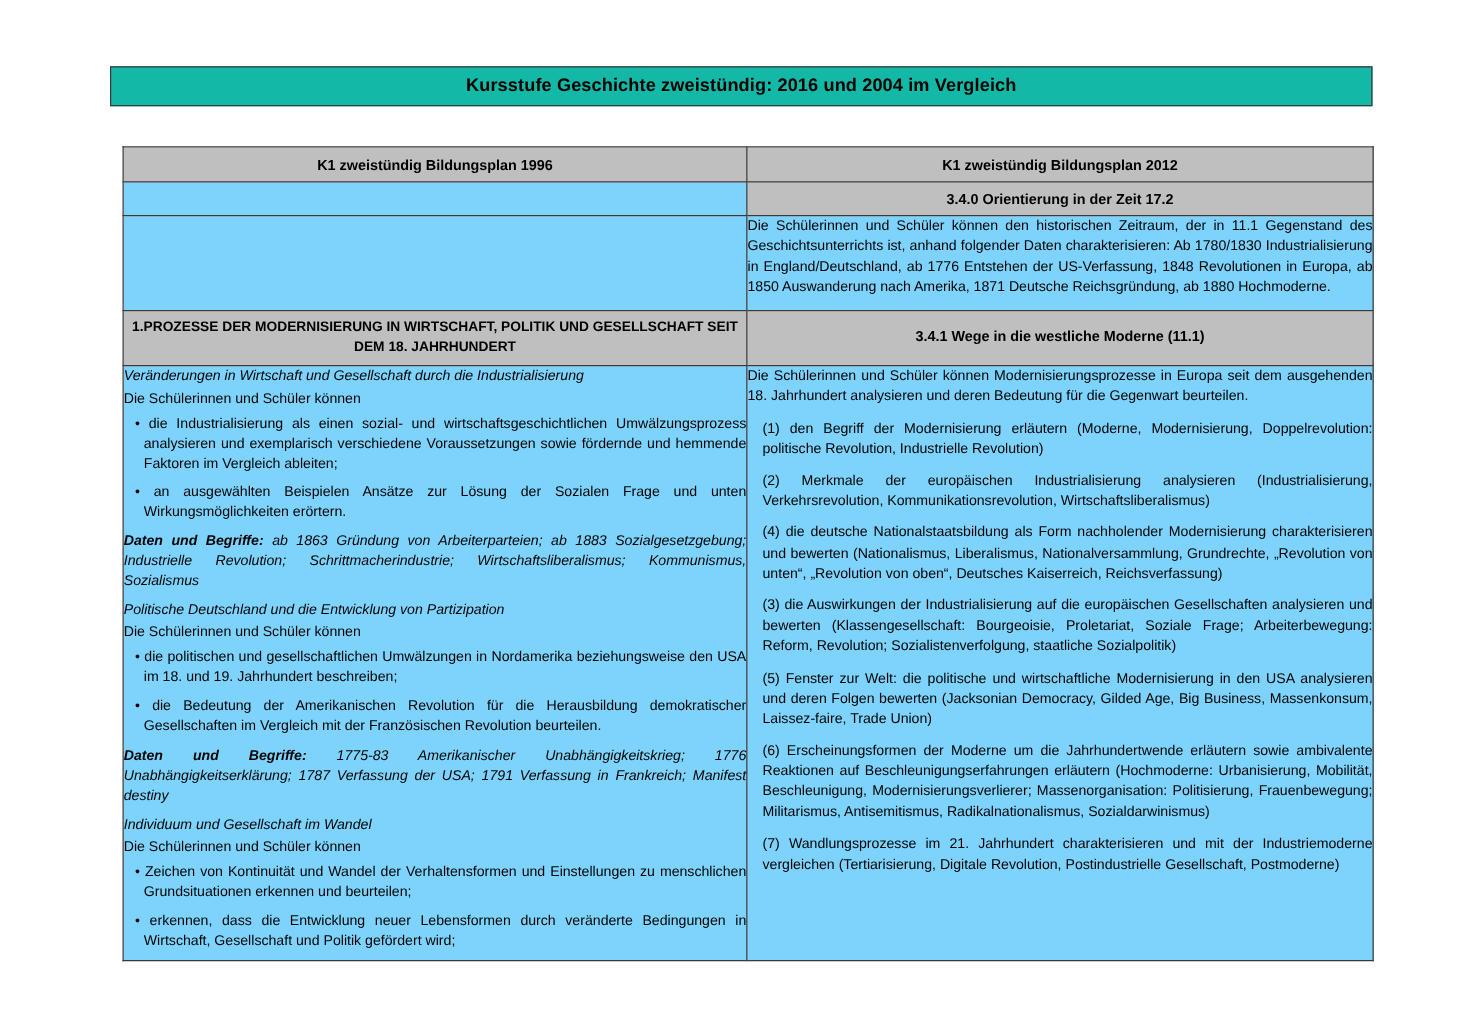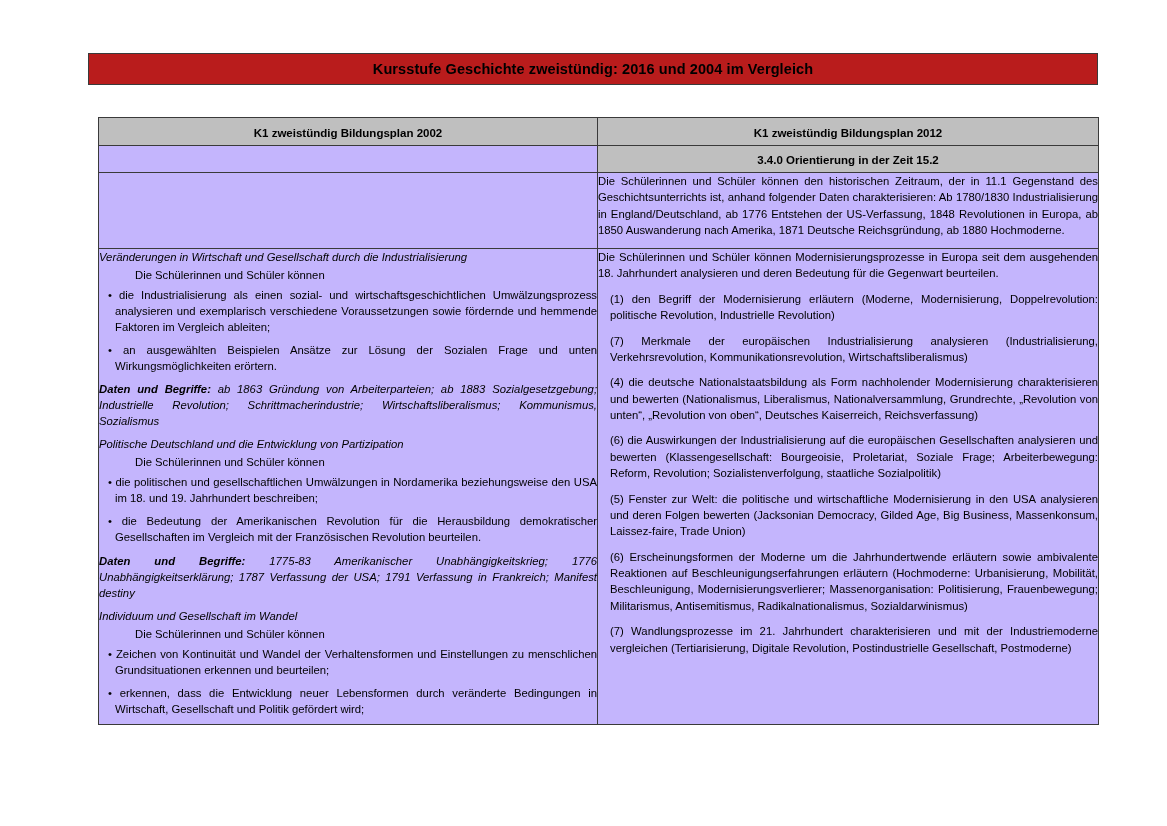--- a/index.html
+++ b/index.html
@@ -20,21 +20,21 @@
     height: 826px;
   }
   
   .title-banner {
     position: absolute;
     left: 88px;
     top: 53px;
     width: 1010px;
     height: 32px;
     box-sizing: border-box;
-    background: #b91c1c;
+    background: #14b8a6;
     border: 1.5px solid #3a3a3a;
     display: flex;
     align-items: center;
     justify-content: center;
   }
   .title-banner .title-text {
     font-size: 14.5px;
     font-weight: bold;
     letter-spacing: 0.1px;
   }
@@ -55,21 +55,21 @@
   .col-left  { width: 499px; }
   .col-right { width: 501px; }
 
   .cell-pad {
     padding: 6px 8px 8px 8px;
   }
   .cell-shaded {
     background: #bfbfbf;
   }
   .cell-white {
-    background: #c4b5fd;
+    background: #7dd3fc;
   }
 
   
   .hdr-cell {
     height: 27px;
     text-align: center;
     vertical-align: middle !important;
   }
   .hdr-cell .hdr-text {
     font-size: 11.5px;
@@ -112,21 +112,20 @@
     font-size: 11.3px;
     font-weight: normal;
     font-style: italic;
     line-height: 1.42;
     margin: 0 0 2px 0;
   }
   .lead {
     font-size: 11.3px;
     line-height: 1.42;
     margin: 0 0 4px 0;
-    padding-left: 36px;
   }
   .bullet {
     font-size: 11.3px;
     line-height: 1.42;
     margin: 0 0 7px 0;
     padding-left: 16px;
     text-indent: -7px;
     text-align: justify;
   }
   .bullet .dot { font-size: 11.3px; }
@@ -165,43 +164,51 @@
 
   <table class="cmp-table">
     <colgroup>
       <col class="col-left">
       <col class="col-right">
     </colgroup>
     <tbody>
 
       <tr>
         <td class="hdr-cell cell-shaded">
-          <span class="hdr-text">K1 zweistündig Bildungsplan 2002</span>
+          <span class="hdr-text">K1 zweistündig Bildungsplan 1996</span>
         </td>
         <td class="hdr-cell cell-shaded">
           <span class="hdr-text">K1 zweistündig Bildungsplan 2012</span>
         </td>
       </tr>
 
       <tr>
         <td class="sub-cell cell-white">
           <span class="sub-text"></span>
         </td>
         <td class="sub-cell cell-shaded">
-          <span class="sub-text">3.4.0 Orientierung in der Zeit 15.2</span>
+          <span class="sub-text">3.4.0 Orientierung in der Zeit 17.2</span>
         </td>
       </tr>
 
       <tr>
         <td class="cell-white" style="height:75px;"></td>
         <td class="cell-white cell-pad">
           <p class="intro-para">Die Schülerinnen und Schüler können den historischen Zeitraum, der in 11.1 Gegenstand des Geschichtsunterrichts ist, anhand folgender Daten charakterisieren: Ab 1780/1830 Industrialisierung in England/Deutschland, ab 1776 Entstehen der US-Verfassung, 1848 Revolutionen in Europa, ab 1850 Auswanderung nach Amerika, 1871 Deutsche Reichsgründung, ab 1880 Hochmoderne.</p>
         </td>
       </tr>
 
+      <tr>
+        <td class="band-cell cell-shaded">
+          <span class="band-text">1.PROZESSE DER MODERNISIERUNG IN WIRTSCHAFT, POLITIK UND GESELLSCHAFT SEIT DEM 18. JAHRHUNDERT</span>
+        </td>
+        <td class="band-cell cell-shaded right">
+          <span class="band-text">3.4.1 Wege in die westliche Moderne (11.1)</span>
+        </td>
+      </tr>
 
       <tr>
 
         <td class="body-cell cell-white cell-pad">
 
           <p class="sub-title">Veränderungen in Wirtschaft und Gesellschaft durch die Industrialisierung</p>
           <p class="lead">Die Schülerinnen und Schüler können</p>
           <p class="bullet"><span class="dot">•</span>&nbsp;<span>die Industrialisierung als einen sozial- und wirtschaftsgeschichtlichen Umwälzungsprozess analysieren und exemplarisch verschiedene Voraussetzungen sowie fördernde und hemmende Faktoren im Vergleich ableiten;</span></p>
           <p class="bullet"><span class="dot">•</span>&nbsp;<span>an ausgewählten Beispielen Ansätze zur Lösung der Sozialen Frage und unten Wirkungsmöglichkeiten erörtern.</span></p>
           <p class="daten"><span class="lbl">Daten und Begriffe:</span> <span>ab 1863 Gründung von Arbeiterparteien; ab 1883 Sozialgesetzgebung; Industrielle Revolution; Schrittmacherindustrie; Wirtschaftsliberalismus; Kommunismus, Sozialismus</span></p>
@@ -215,23 +222,23 @@
           <p class="sub-title">Individuum und Gesellschaft im Wandel</p>
           <p class="lead">Die Schülerinnen und Schüler können</p>
           <p class="bullet"><span class="dot">•</span>&nbsp;<span>Zeichen von Kontinuität und Wandel der Verhaltensformen und Einstellungen zu menschlichen Grundsituationen erkennen und beurteilen;</span></p>
           <p class="bullet"><span class="dot">•</span>&nbsp;<span>erkennen, dass die Entwicklung neuer Lebensformen durch veränderte Bedingungen in Wirtschaft, Gesellschaft und Politik gefördert wird;</span></p>
 
         </td>
 
         <td class="body-cell cell-white cell-pad">
           <p class="intro-para">Die Schülerinnen und Schüler können Modernisierungsprozesse in Europa seit dem ausgehenden 18. Jahrhundert analysieren und deren Bedeutung für die Gegenwart beurteilen.</p>
           <p class="numitem">(1) den Begriff der Modernisierung erläutern (Moderne, Modernisierung, Doppelrevolution: politische Revolution, Industrielle Revolution)</p>
-          <p class="numitem">(7) Merkmale der europäischen Industrialisierung analysieren (Industrialisierung, Verkehrsrevolution, Kommunikationsrevolution, Wirtschaftsliberalismus)</p>
+          <p class="numitem">(2) Merkmale der europäischen Industrialisierung analysieren (Industrialisierung, Verkehrsrevolution, Kommunikationsrevolution, Wirtschaftsliberalismus)</p>
           <p class="numitem">(4) die deutsche Nationalstaatsbildung als Form nachholender Modernisierung charakterisieren und bewerten (Nationalismus, Liberalismus, Nationalversammlung, Grundrechte, „Revolution von unten“, „Revolution von oben“, Deutsches Kaiserreich, Reichsverfassung)</p>
-          <p class="numitem">(6) die Auswirkungen der Industrialisierung auf die europäischen Gesellschaften analysieren und bewerten (Klassengesellschaft: Bourgeoisie, Proletariat, Soziale Frage; Arbeiterbewegung: Reform, Revolution; Sozialistenverfolgung, staatliche Sozialpolitik)</p>
+          <p class="numitem">(3) die Auswirkungen der Industrialisierung auf die europäischen Gesellschaften analysieren und bewerten (Klassengesellschaft: Bourgeoisie, Proletariat, Soziale Frage; Arbeiterbewegung: Reform, Revolution; Sozialistenverfolgung, staatliche Sozialpolitik)</p>
           <p class="numitem">(5) Fenster zur Welt: die politische und wirtschaftliche Modernisierung in den USA analysieren und deren Folgen bewerten (Jacksonian Democracy, Gilded Age, Big Business, Massenkonsum, Laissez-faire, Trade Union)</p>
           <p class="numitem">(6) Erscheinungsformen der Moderne um die Jahrhundertwende erläutern sowie ambivalente Reaktionen auf Beschleunigungserfahrungen erläutern (Hochmoderne: Urbanisierung, Mobilität, Beschleunigung, Modernisierungsverlierer; Massenorganisation: Politisierung, Frauenbewegung; Militarismus, Antisemitismus, Radikalnationalismus, Sozialdarwinismus)</p>
           <p class="numitem">(7) Wandlungsprozesse im 21. Jahrhundert charakterisieren und mit der Industriemoderne vergleichen (Tertiarisierung, Digitale Revolution, Postindustrielle Gesellschaft, Postmoderne)</p>
         </td>
 
       </tr>
     </tbody>
   </table>
 
 </div>

